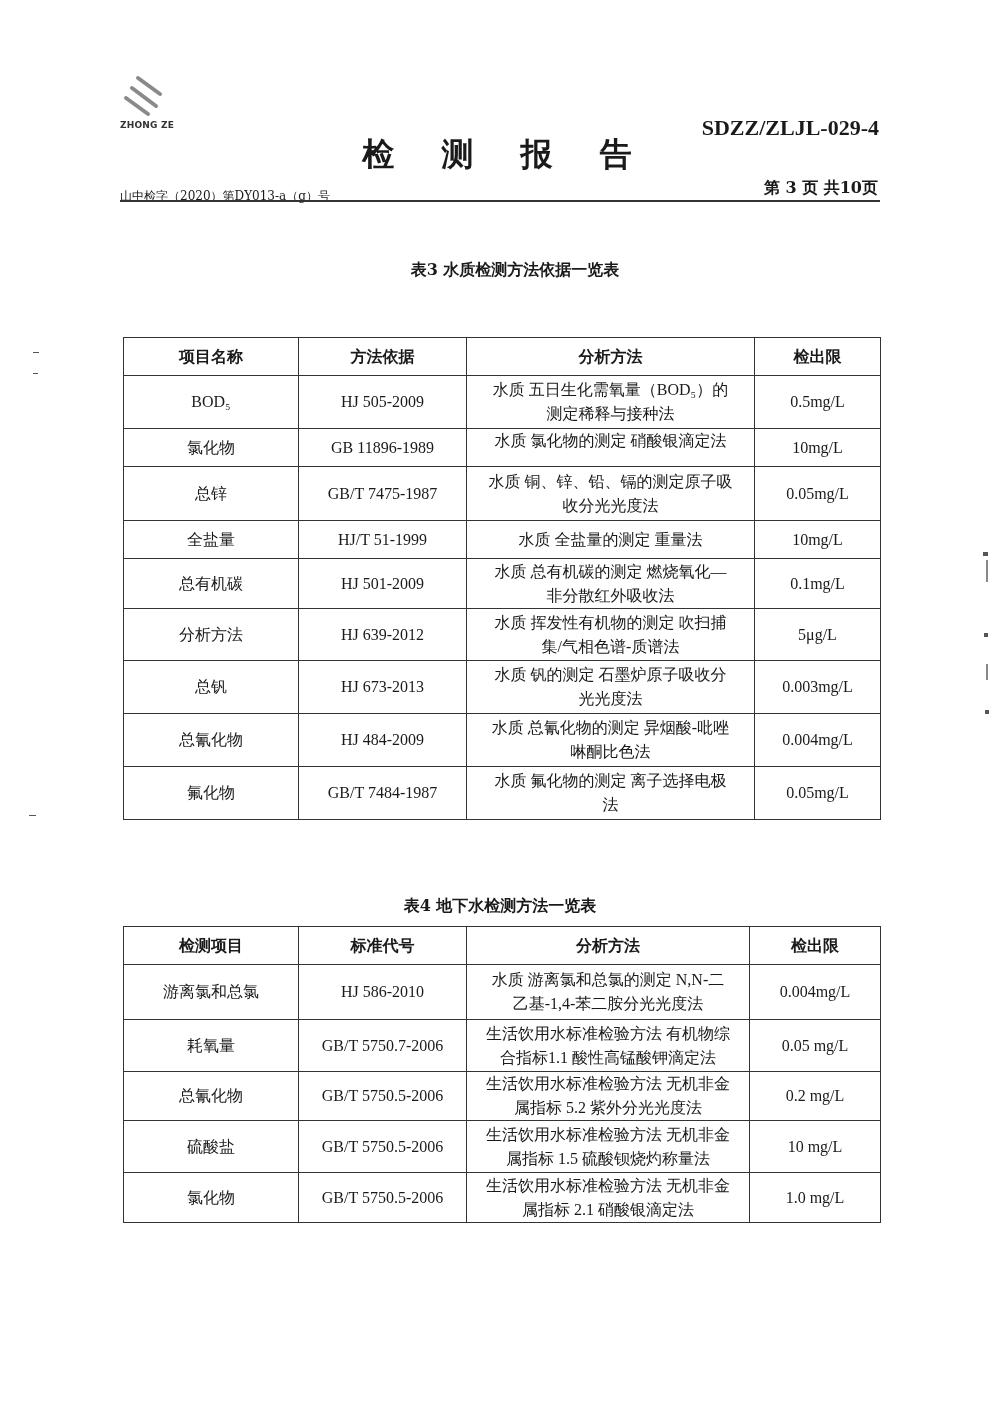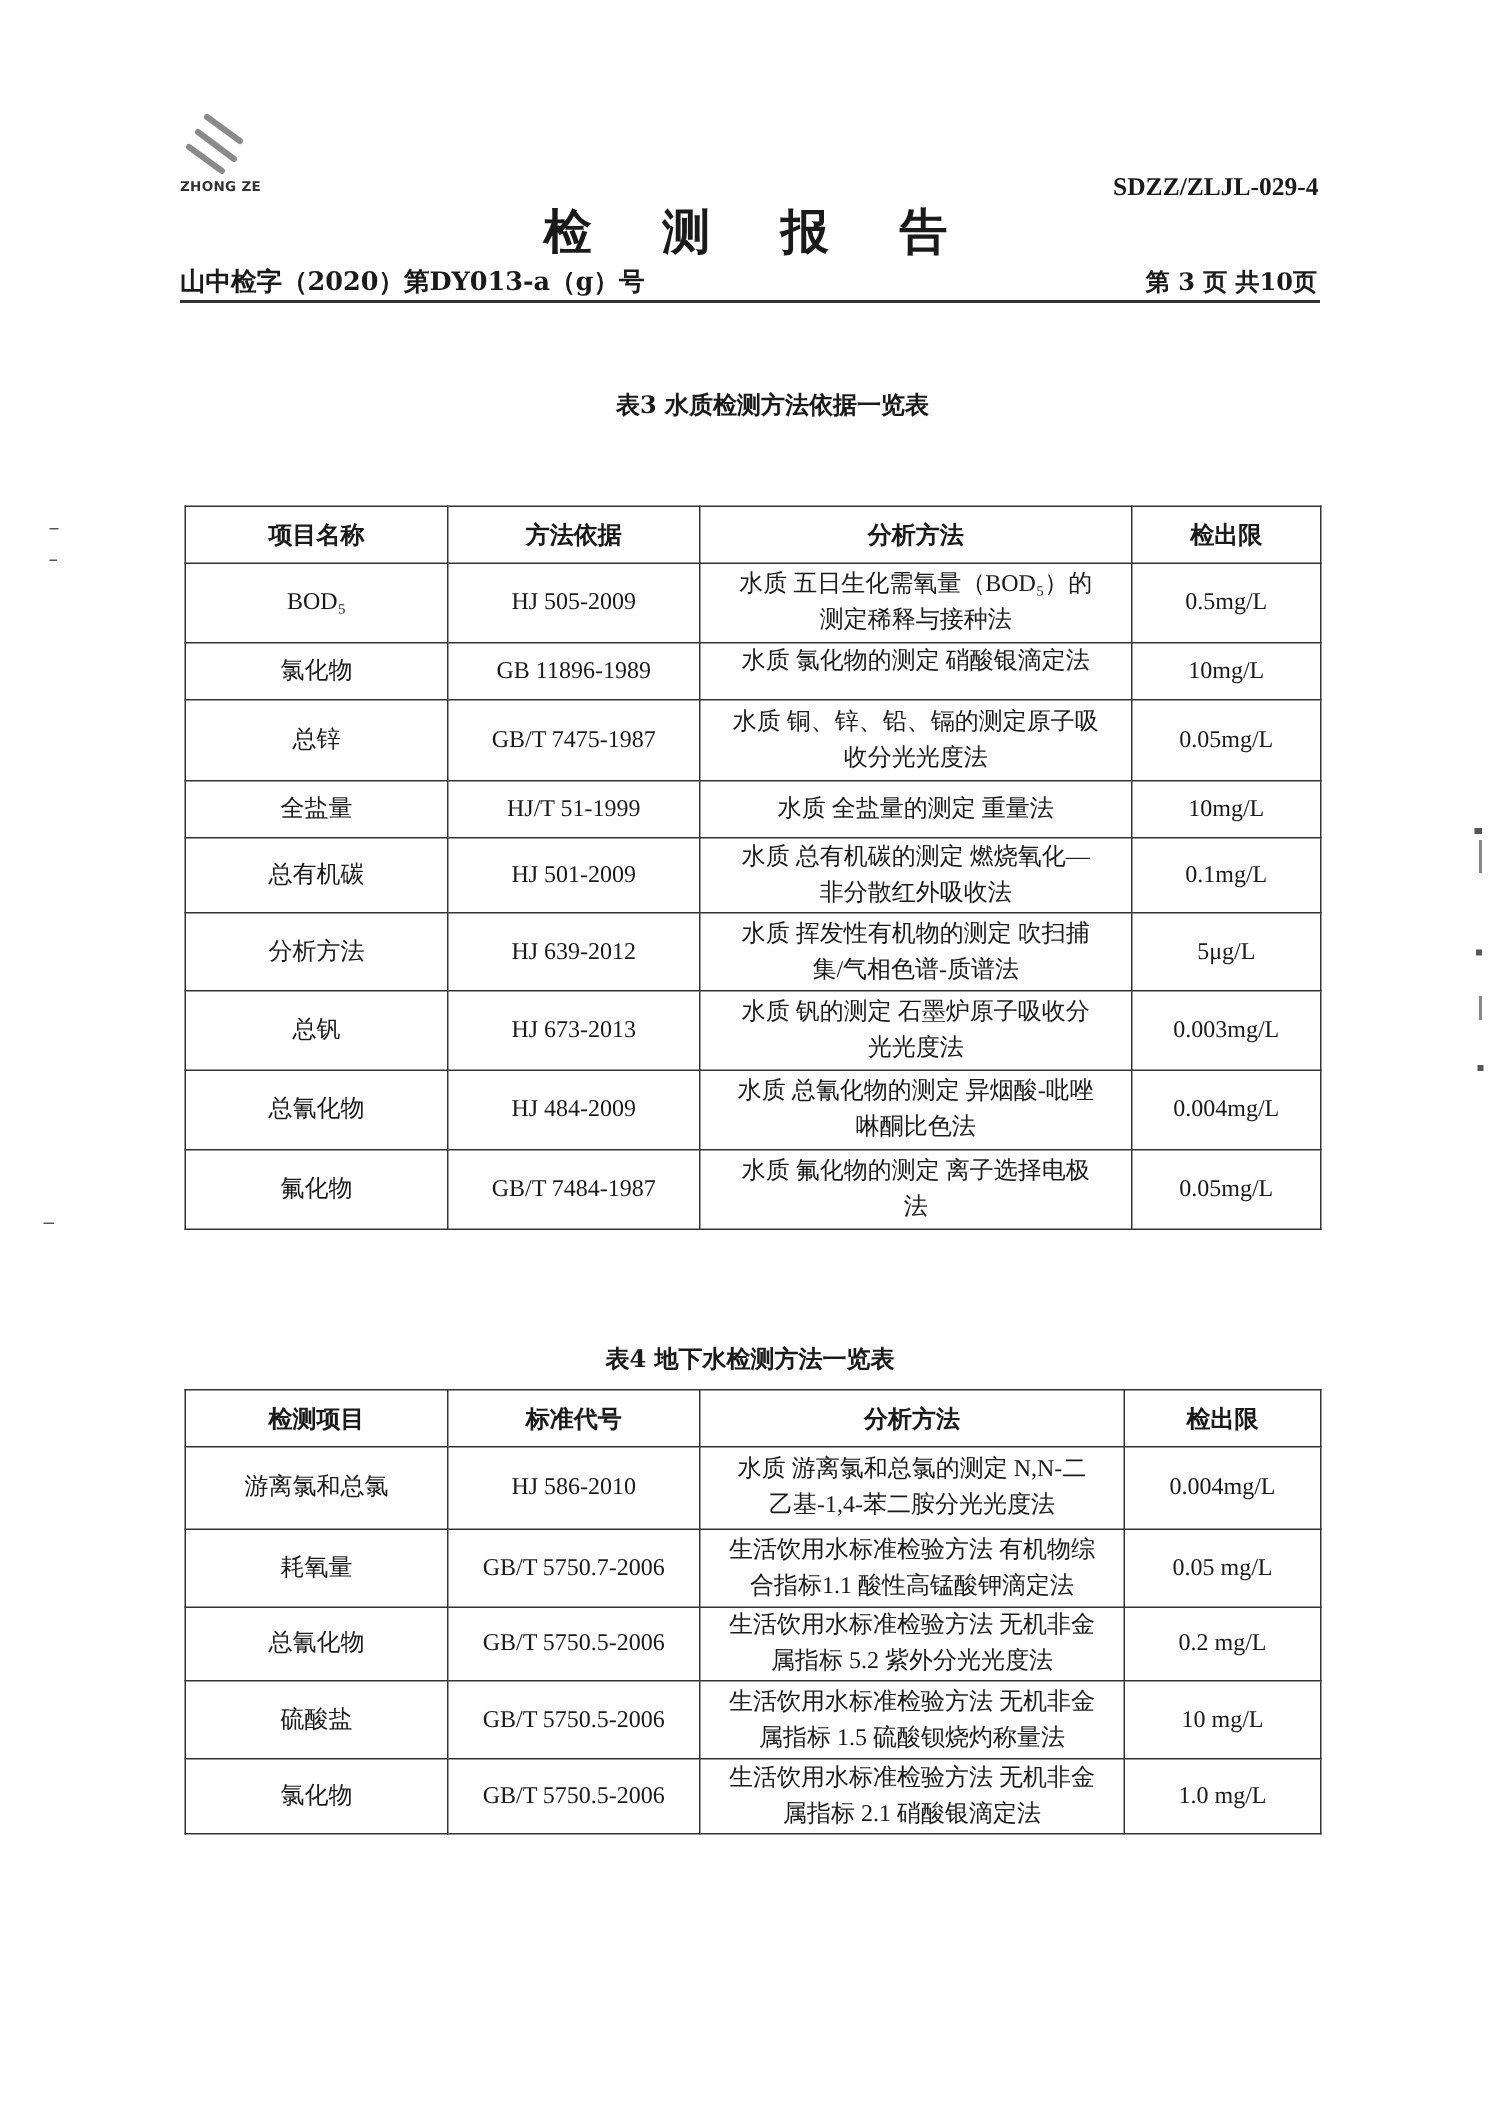--- a/index.html
+++ b/index.html
@@ -3,23 +3,23 @@
 <meta charset="utf-8">
 <style>
   html, body { margin: 0; padding: 0; }
   body {
     width: 1000px; height: 1414px; background: #ffffff; position: relative; overflow: hidden;
     font-family: "DejaVu Serif", "Liberation Serif", serif; color: #1a1a1a;
   }
   .abs { position: absolute; }
   .logo { left: 116px; top: 72px; width: 80px; height: 64px; }
   .logo-text { position: absolute; left: 4px; top: 48px; font-family: "DejaVu Sans", sans-serif; font-weight: bold; font-size: 9px; letter-spacing: 0.2px; color: #333; white-space: nowrap; }
-  .doc-code { right: 121px; top: 115px; font-family: "Liberation Serif", serif; font-weight: bold; font-size: 17px; }
+  .doc-code { right: 121px; top: 115px; font-family: "Liberation Serif", serif; font-weight: bold; font-size: 22px; }
   .doc-title { left: 0; width: 1000px; top: 133px; text-align: center; font-weight: bold; font-size: 32px; letter-spacing: 18px; padding-left: 12px; box-sizing: border-box; }
-  .ref-line { left: 120px; top: 176px; font-size: 17px; font-weight: bold; }
+  .ref-line { left: 120px; top: 188px; font-size: 12px; font-weight: normal; }
   .page-info { right: 122px; top: 178px; font-size: 16px; font-weight: bold; }
   .header-rule { left: 120px; top: 200px; width: 760px; height: 2px; background: #333; }
 
   .caption { left: 0; width: 1000px; text-align: center; font-weight: bold; font-size: 16px; }
 
   table.grid { position: absolute; border-collapse: collapse; table-layout: fixed; font-size: 16px; }
   table.grid td, table.grid th { border: 1.3px solid #333; text-align: center; vertical-align: middle; padding: 0 4px; line-height: 24px; font-family: "Liberation Serif", "DejaVu Serif", serif; }
   table.grid th { font-weight: bold; font-family: "DejaVu Sans", sans-serif; font-size: 16px; }
   td.method { text-align: center; line-height: 24px; padding: 1px 4px 2px; }
   td.method span { display: block; }

